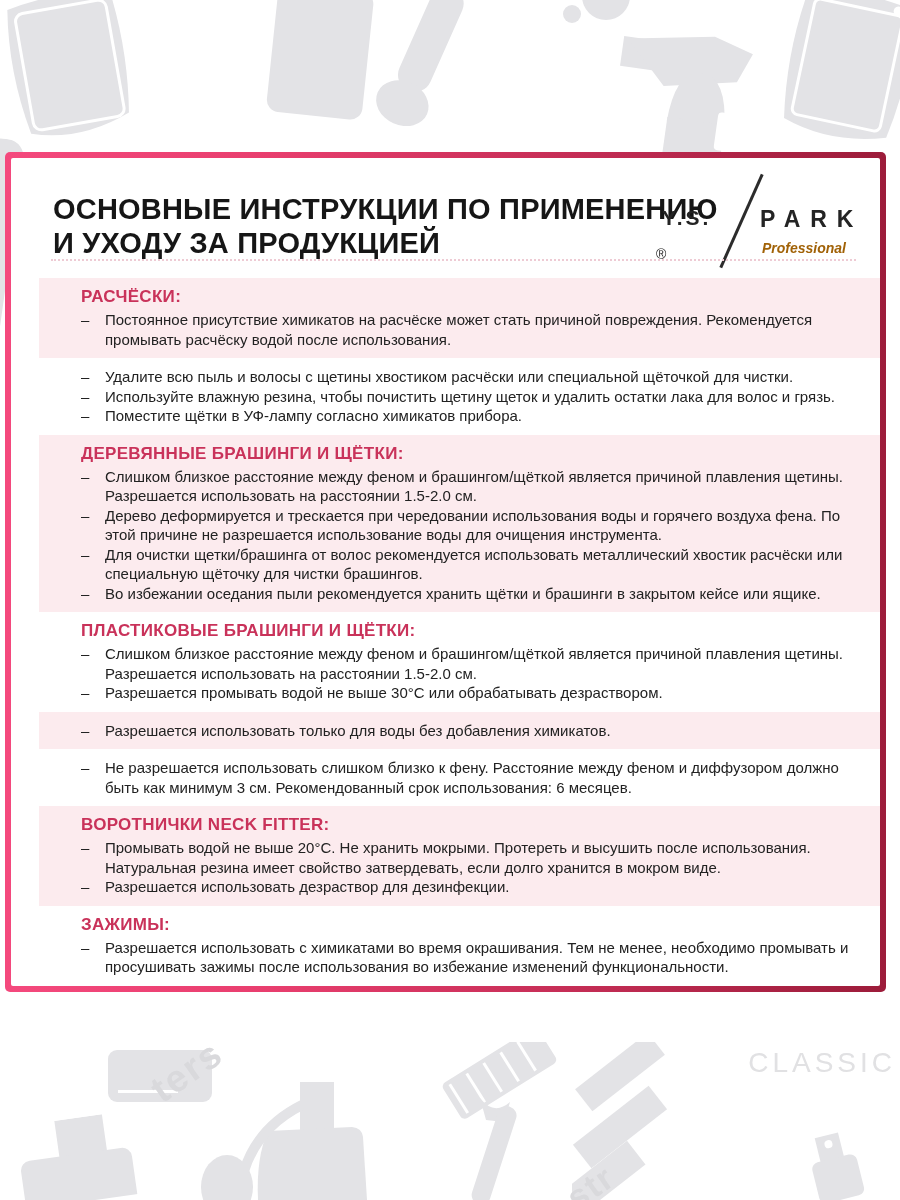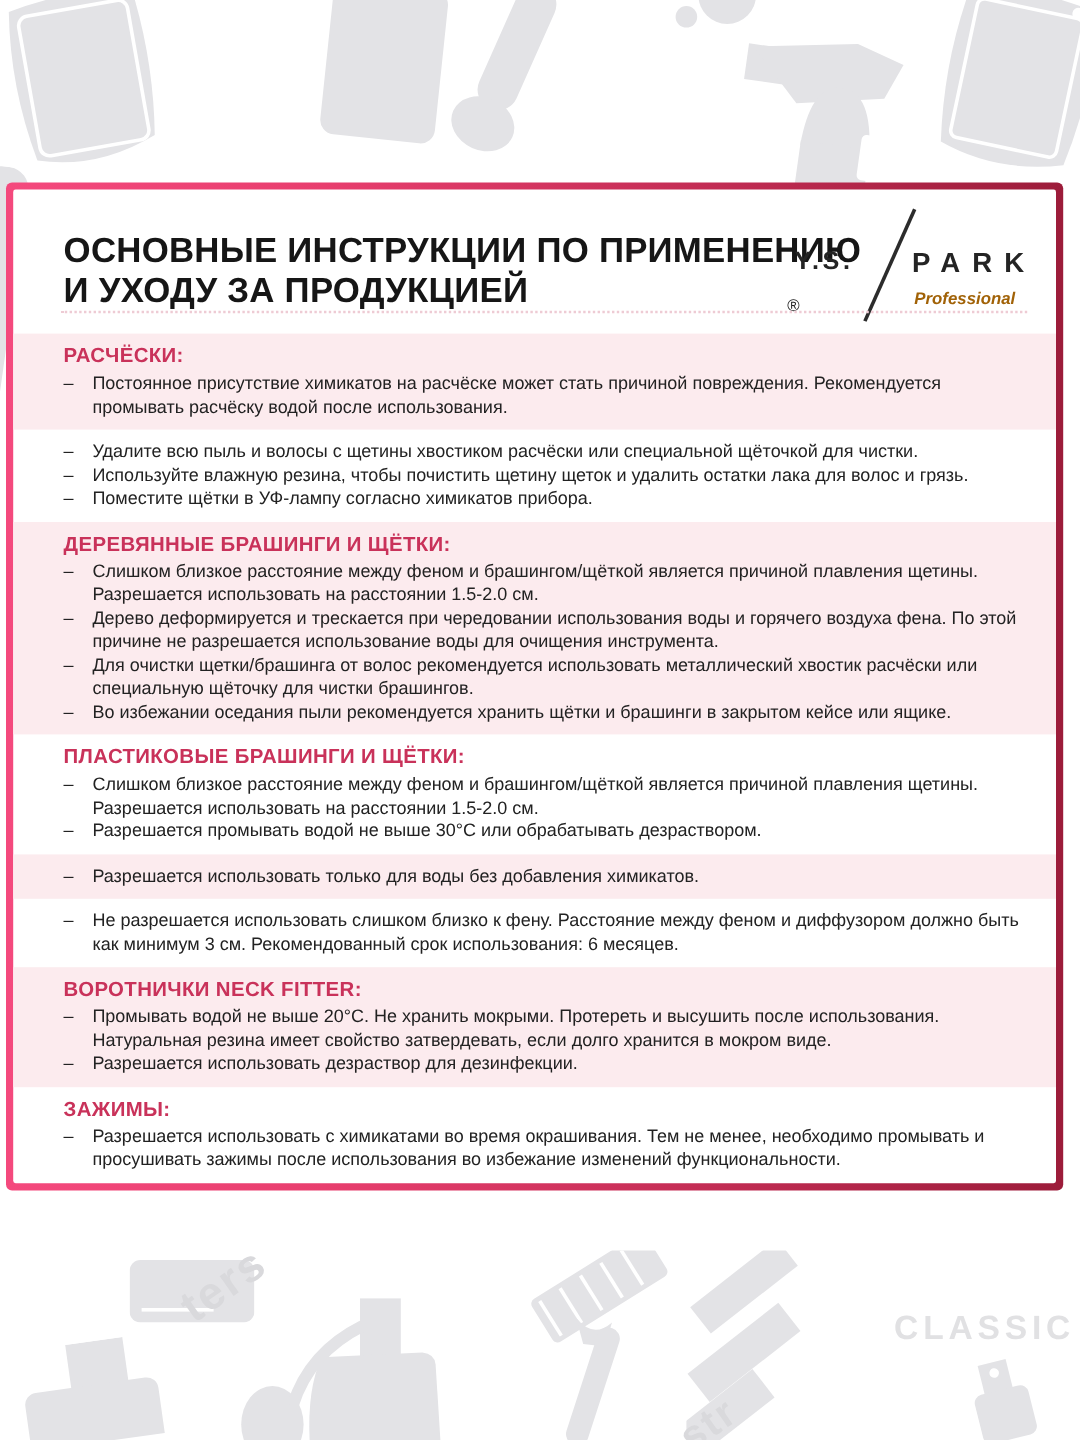--- a/index.html
+++ b/index.html
@@ -17,26 +17,25 @@
     position:absolute;
     font-weight:bold;
     color:#d9d9dc;
     font-size:38px;
     letter-spacing:2px;
   }
   .classic-mark {
     position:absolute;
     right:4px; top:1044px;
     text-align:right;
-    font-weight:bold;
+    font-weight:normal;
     color:#e1e1e3;
     font-size:28px;
     letter-spacing:4px;
     line-height:37px;
-    margin-top:44px;
   }
   
   .card {
     position:absolute;
     left:5px; top:152px;
     width:881px;
     box-sizing:border-box;
     padding:6px;
     background:linear-gradient(90deg,#f4497d 0%,#e83e6e 30%,#c42d55 65%,#9c1c3a 100%);
     border-radius:5px;
@@ -81,21 +80,21 @@
   }
   .logo-prof {
     position:absolute; right:0; top:64px;
     font-size:14px; font-weight:bold; font-style:italic; color:#a16207;
   }
   .logo-reg {
     position:absolute; left:0; top:70px;
     font-size:14px; color:#242424;
   }
   
-  section { padding:9px 24px 9px 42px; }
+  section { padding:9px 24px 9px 42px;margin-left:28px; }
   section.tinted { background:#fcebee; }
   .sec-heading {
     margin:0 0 3px 0;
     font-size:17px;
     font-weight:bold;
     letter-spacing:0.3px;
     color:#c9325a;
   }
   .bullet {
     display:flex;

